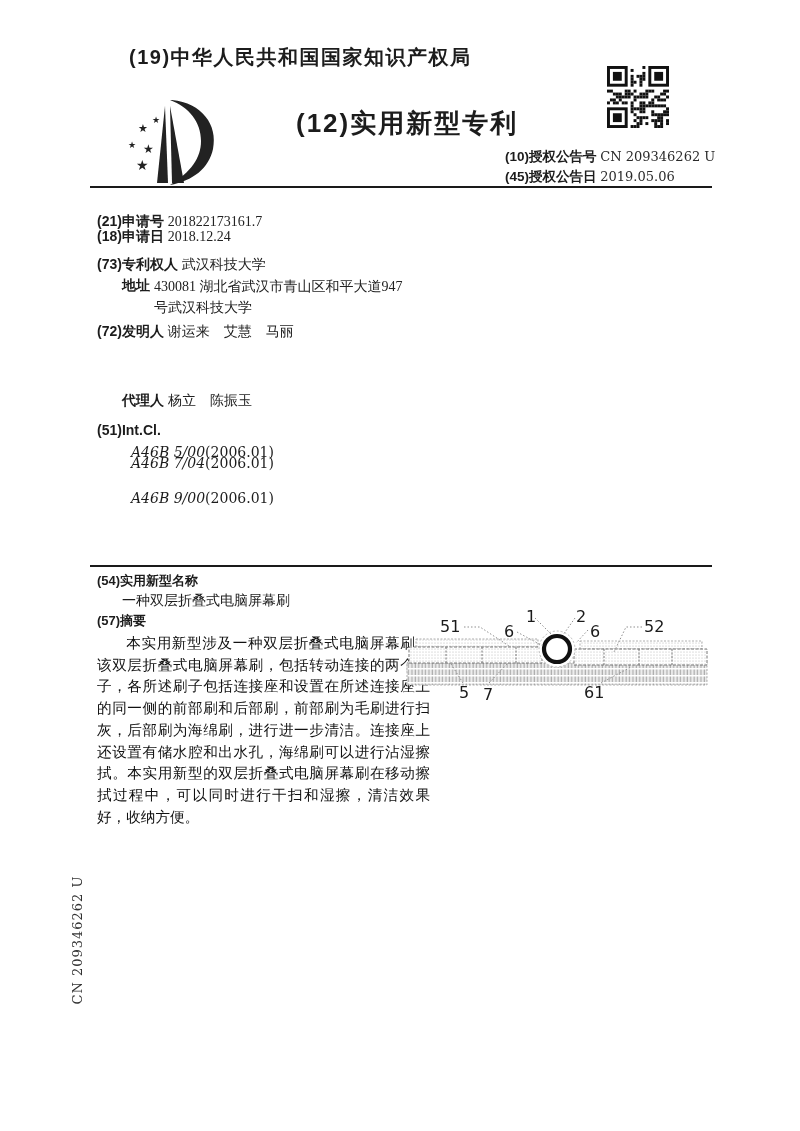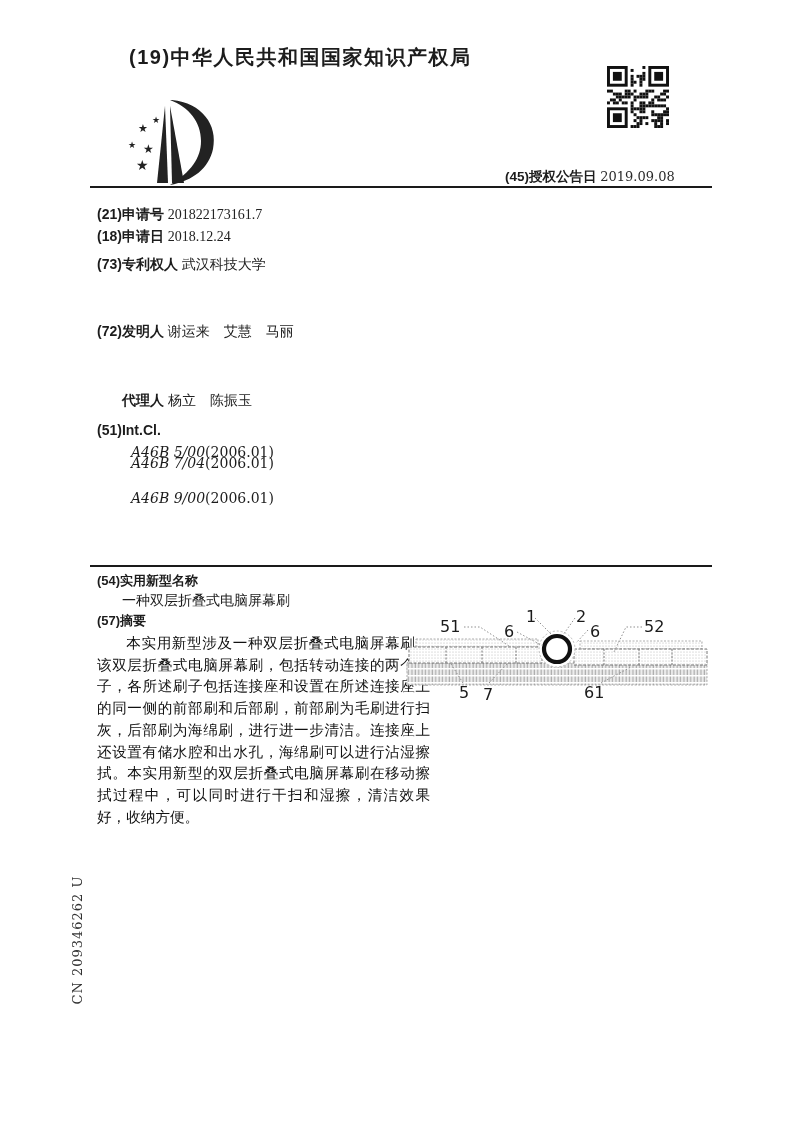--- a/index.html
+++ b/index.html
@@ -179,39 +179,48 @@
     <path d="M60 5 C 90 8, 106 30, 101 54 C 97 73, 81 86, 58 90 C 79 77, 89 63, 89 46 C 89 27, 77 12, 58 5 Z" fill="#222"></path>
     <polygon points="53,11 45,88 56,88" fill="#222"></polygon>
     <polygon points="58,11 60,88 72,88" fill="#222"></polygon>
     <text x="40" y="28" font-size="9" fill="#222">★</text>
     <text x="26" y="37" font-size="11" fill="#222">★</text>
     <text x="16" y="53" font-size="9" fill="#222">★</text>
     <text x="31" y="58" font-size="12" fill="#222">★</text>
     <text x="24" y="75" font-size="14" fill="#222">★</text>
   </svg>
 
-
+  <div class="abs doc-type">(12)实用新型专利</div>
+
+  <div class="abs pub-line" style="top:148px;">
+    <span class="lbl">(10)授权公告号</span>
+    <span class="val">CN 209346262 U</span>
+  </div>
   <div class="abs pub-line" style="top:168px;">
     <span class="lbl">(45)授权公告日</span>
-    <span class="val">2019.09.08</span>
+    <span class="val">2019.05.06</span>
   </div>
 
   <div class="abs rule" style="top:186px;"></div>
 
-  <div class="abs row" style="top:206px;">
+  <div class="abs row" style="top:213px;">
     <span class="lbl">(21)申请号</span>
     <span class="val">201822173161.7</span>
   </div>
   <div class="abs row" style="top:228px;">
     <span class="lbl">(18)申请日</span>
     <span class="val">2018.12.24</span>
   </div>
   <div class="abs row" style="top:256px;">
     <span class="lbl">(73)专利权人</span>
     <span class="val">武汉科技大学</span>
+  </div>
+  <div class="abs row sub" style="top:277px;">
+    <span class="lbl">地址</span>
+    <span class="val wrapval" style="width:250px;">430081 湖北省武汉市青山区和平大道947号武汉科技大学</span>
   </div>
   <div class="abs row" style="top:323px;">
     <span class="lbl">(72)发明人</span>
     <span class="val">谢运来　艾慧　马丽</span>
   </div>
   <div class="abs row sub" style="top:392px;">
     <span class="lbl">代理人</span>
     <span class="val">杨立　陈振玉</span>
   </div>
   <div class="abs row" style="top:422px;">

